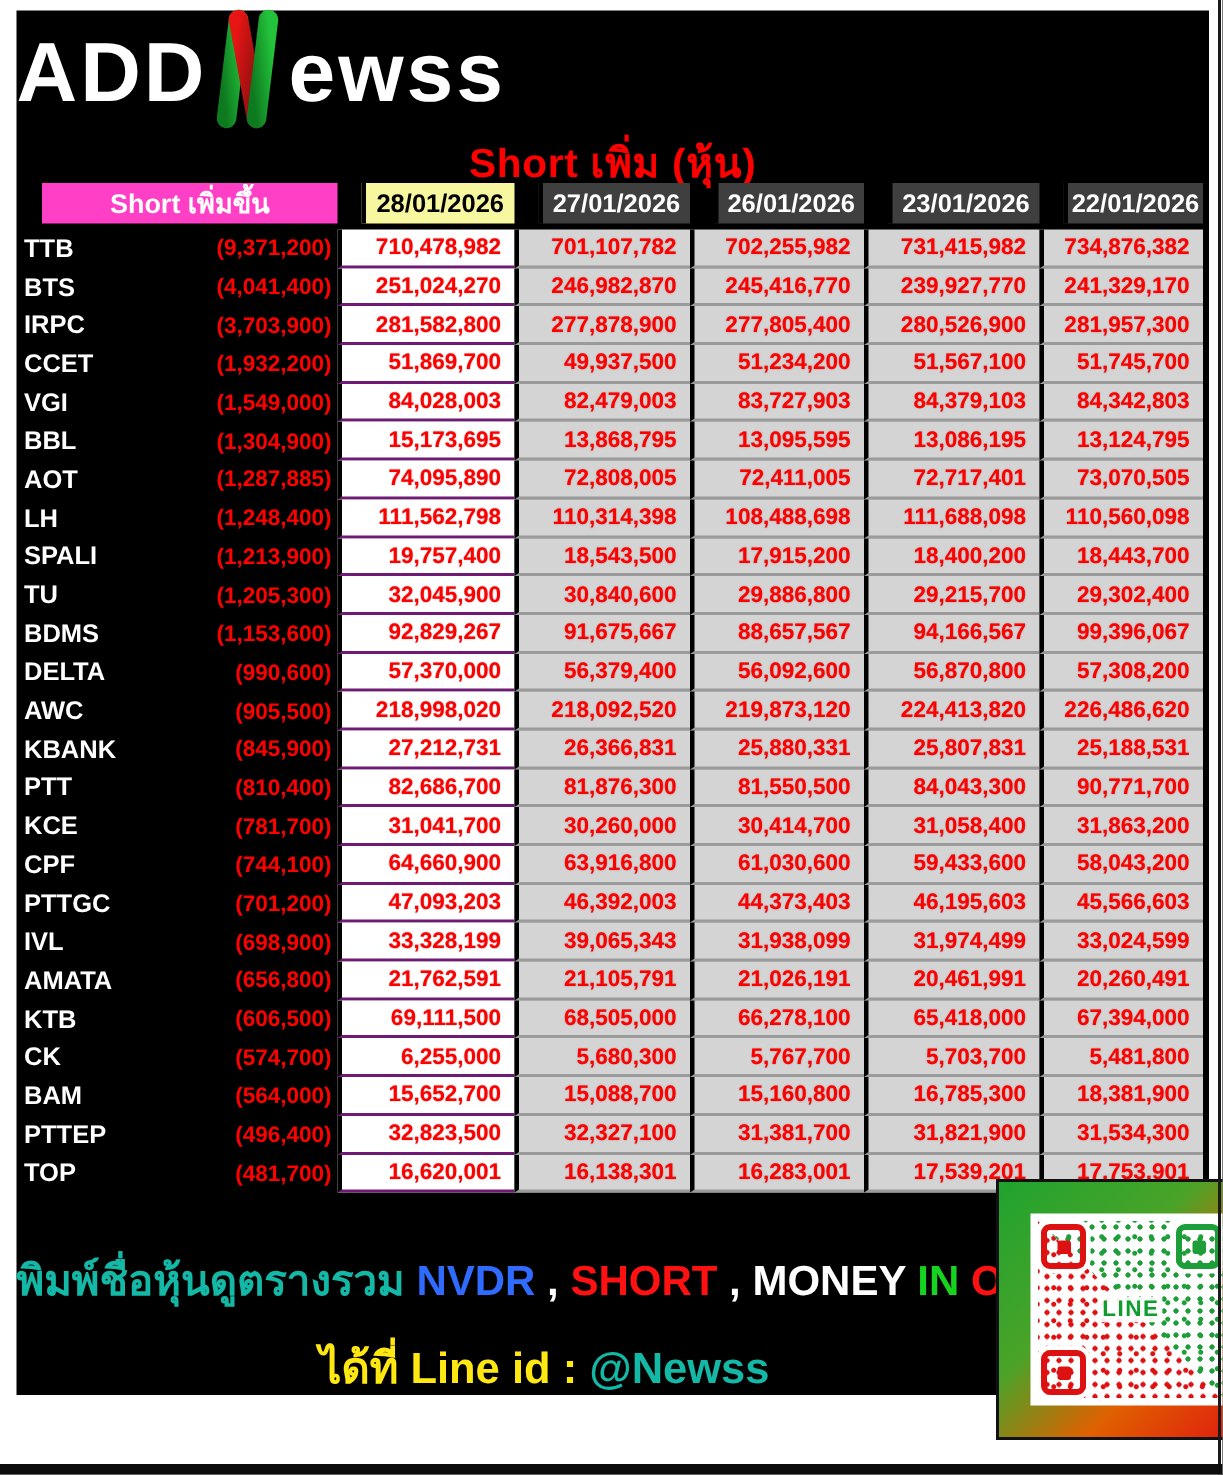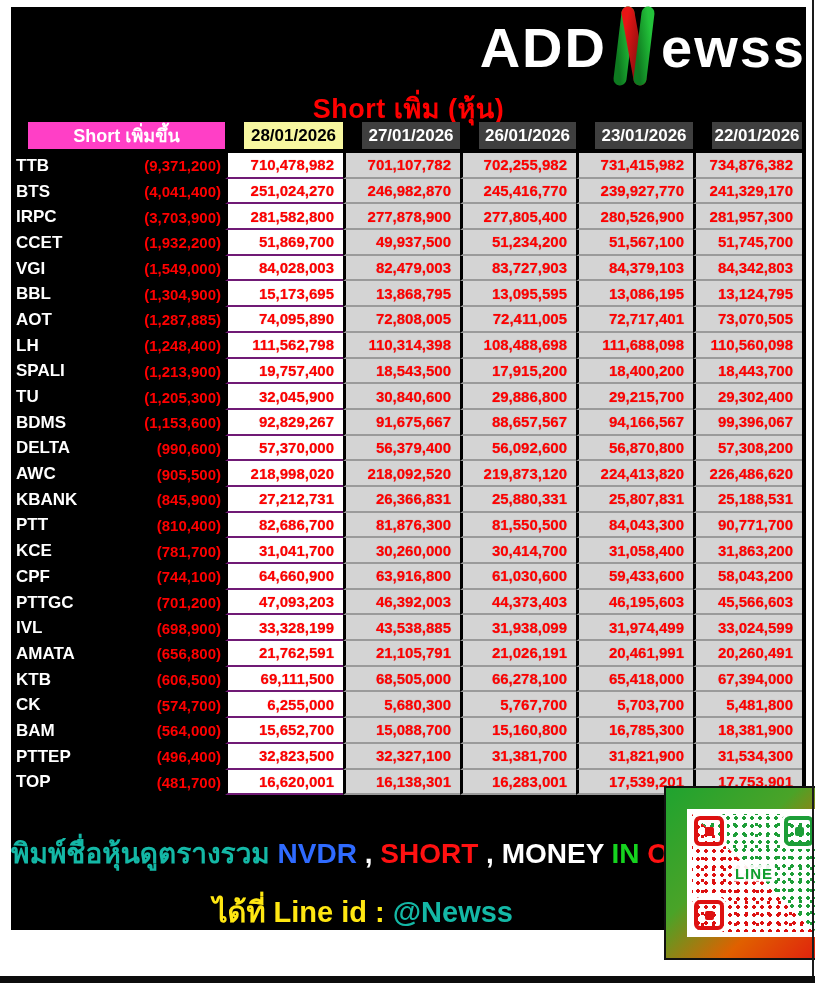--- a/index.html
+++ b/index.html
@@ -11,21 +11,21 @@
   .canvas{
     position:absolute;left:11px;top:7px;width:795px;height:923px;
     background:#000;
   }
   .right-edge{position:absolute;top:0;right:1px;width:2px;height:983px;background:#1a1a1a;}
   .bottom-strip{position:absolute;left:0;top:976px;width:815px;height:7px;background:#0d0d0d;}
 
   
   .logo{
     position:absolute;left:0;top:2px;width:795px;height:78px;
-    display:flex;align-items:center;justify-content:flex-end;
+    display:flex;align-items:center;justify-content:flex-start;
   }
   .logo-text{
     color:#fff;font-size:56px;font-weight:800;letter-spacing:2px;line-height:1;
     display:flex;align-items:center;
   }
   .logo-n{width:50px;height:86px;margin:0 2px;transform:translateY(-2px);}
 
   
   .page-title{
     position:absolute;left:0;top:80px;width:795px;text-align:center;
@@ -285,21 +285,21 @@
     <div class="cell change">(701,200)</div>
     <div class="cell val today">47,093,203</div>
     <div class="cell val">46,392,003</div>
     <div class="cell val">44,373,403</div>
     <div class="cell val">46,195,603</div>
     <div class="cell val">45,566,603</div>
 
     <div class="cell ticker">IVL</div>
     <div class="cell change">(698,900)</div>
     <div class="cell val today">33,328,199</div>
-    <div class="cell val">43,538,885</div>
+    <div class="cell val">39,065,343</div>
     <div class="cell val">31,938,099</div>
     <div class="cell val">31,974,499</div>
     <div class="cell val">33,024,599</div>
 
     <div class="cell ticker">AMATA</div>
     <div class="cell change">(656,800)</div>
     <div class="cell val today">21,762,591</div>
     <div class="cell val">21,105,791</div>
     <div class="cell val">21,026,191</div>
     <div class="cell val">20,461,991</div>

